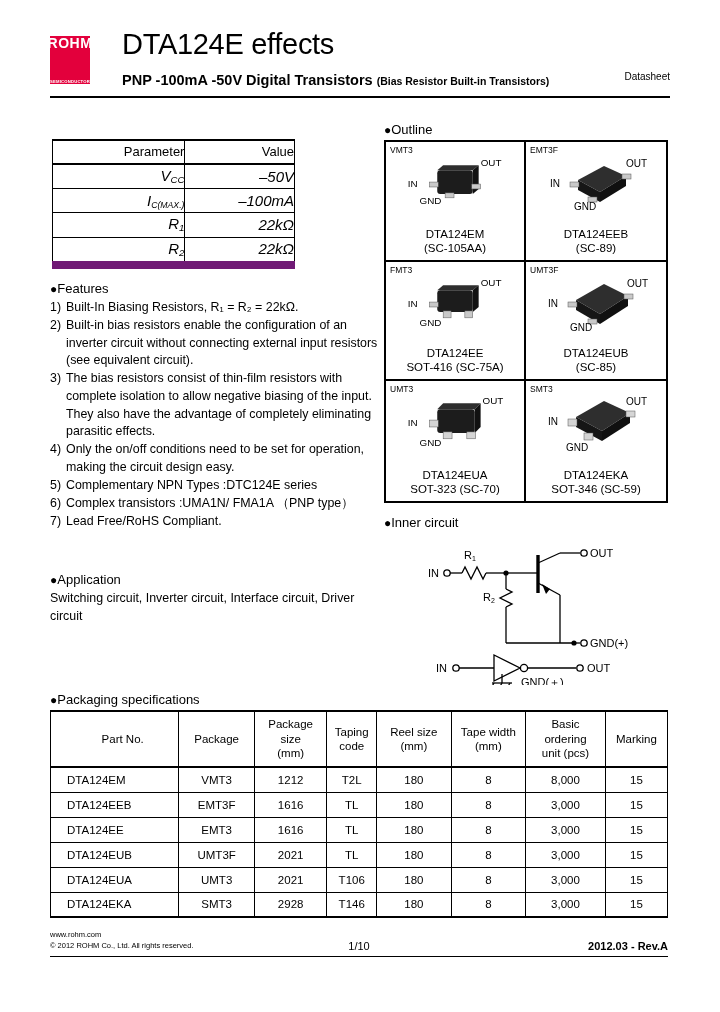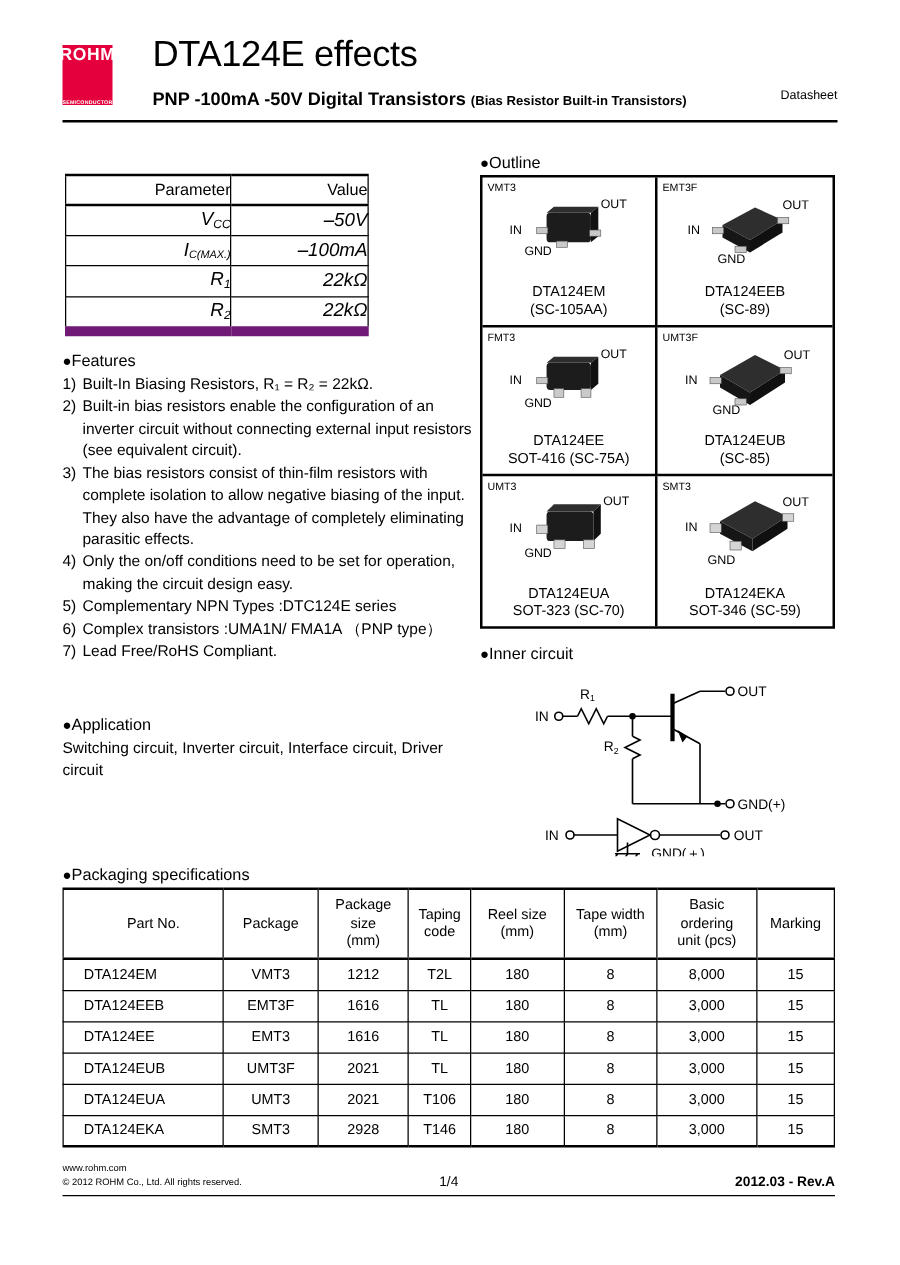--- a/index.html
+++ b/index.html
@@ -475,17 +475,17 @@
       </tr>
     </tbody>
   </table>
 
   <div class="footer-rule"></div>
   <div class="footer">
     <div class="f-left">
       <div>www.rohm.com</div>
       <div>© 2012  ROHM Co., Ltd. All rights reserved.</div>
     </div>
-    <div class="f-center">1/4</div>
+    <div class="f-center">1/10</div>
     <div class="f-right">2012.03 -  Rev.A</div>
   </div>
 
 </div>
 
 </body></html>

